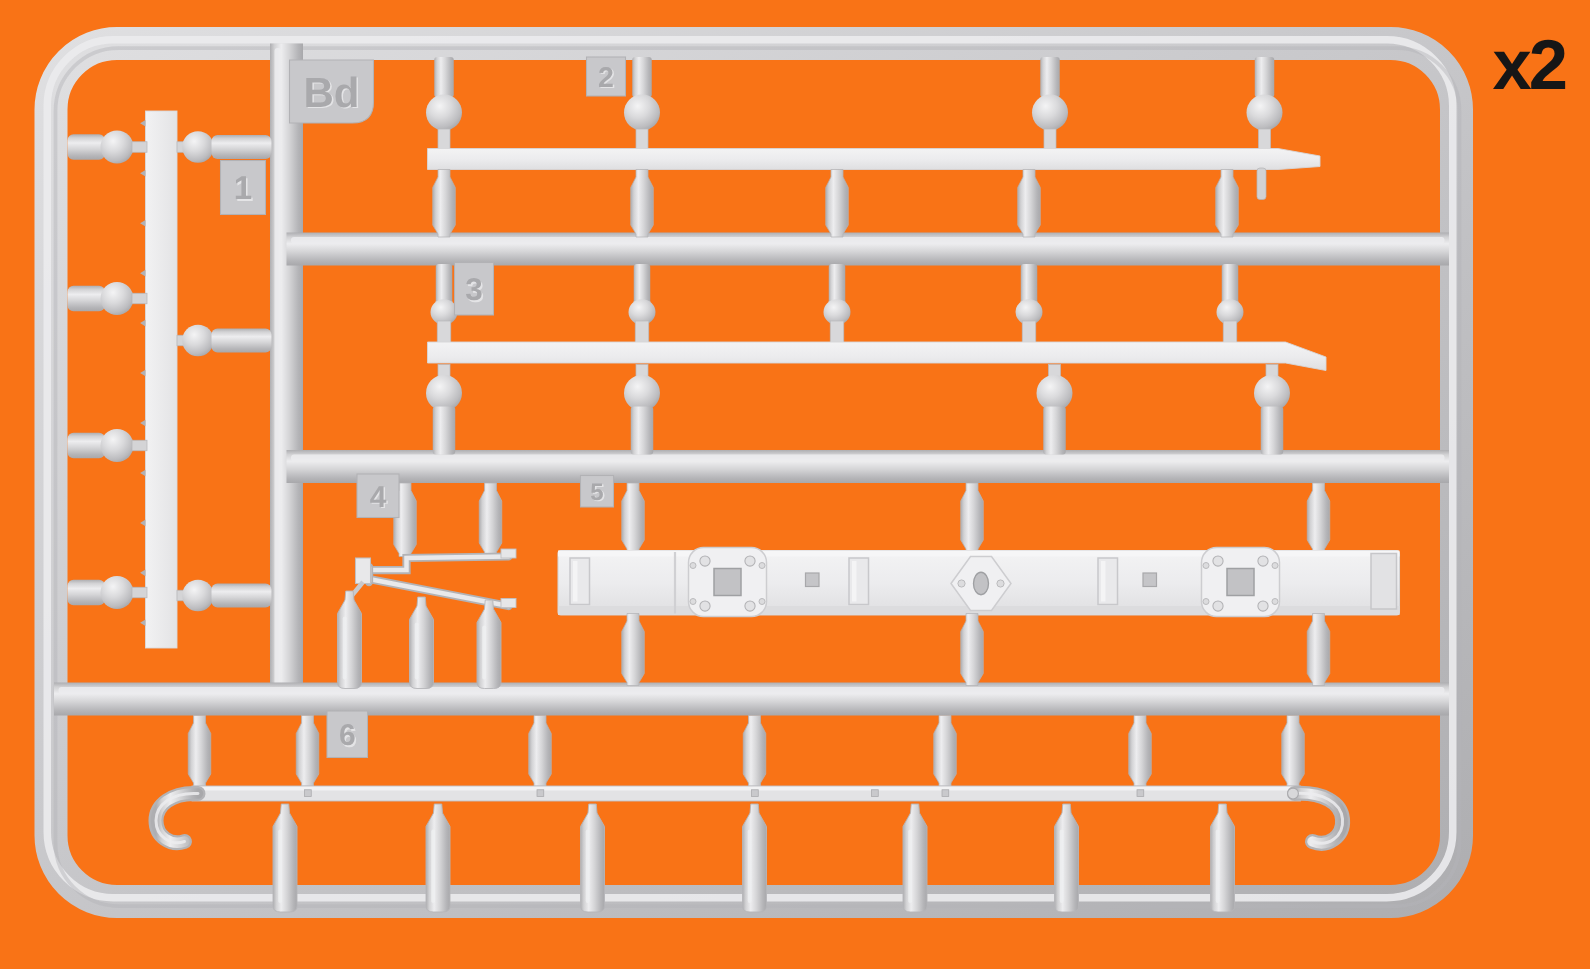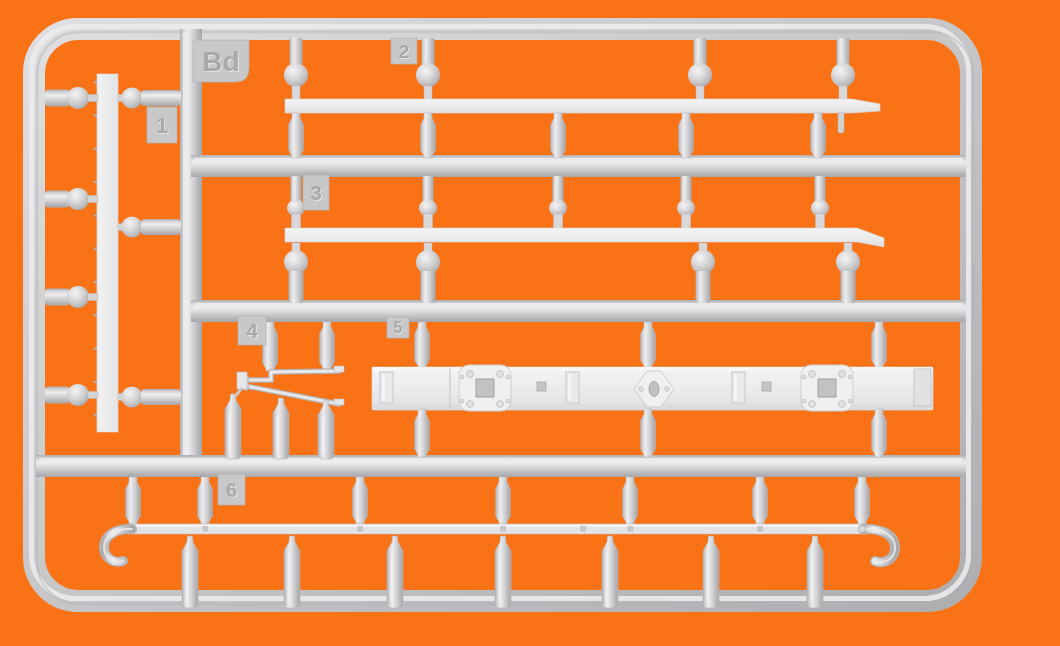--- a/index.html
+++ b/index.html
@@ -262,13 +262,14 @@
       <rect x="238" y="316" width="28" height="29" fill="#c8c8cb" stroke="#b2b2b5" stroke-width="0.7"></rect>
       <text x="253" y="338.7" font-size="20" text-anchor="middle" fill="#e4e4e6" font-weight="bold">4</text>
       <text x="252" y="337.7" font-size="20" text-anchor="middle" fill="#a9a9ac" font-weight="bold">4</text>
       <rect x="387" y="317" width="22" height="21" fill="#c8c8cb" stroke="#b2b2b5" stroke-width="0.7"></rect>
       <text x="399" y="334.26" font-size="16" text-anchor="middle" fill="#e4e4e6" font-weight="bold">5</text>
       <text x="398" y="333.26" font-size="16" text-anchor="middle" fill="#a9a9ac" font-weight="bold">5</text>
       <rect x="218" y="474" width="27" height="31" fill="#c8c8cb" stroke="#b2b2b5" stroke-width="0.7"></rect>
       <text x="232.5" y="497.7" font-size="20" text-anchor="middle" fill="#e4e4e6" font-weight="bold">6</text>
       <text x="231.5" y="496.7" font-size="20" text-anchor="middle" fill="#a9a9ac" font-weight="bold">6</text>
     </svg>
+  <div class="qty">x2</div>
 </div>
 
 </body></html>

